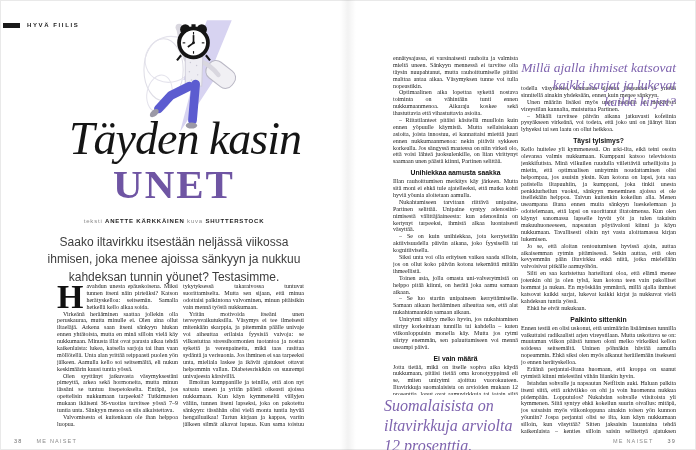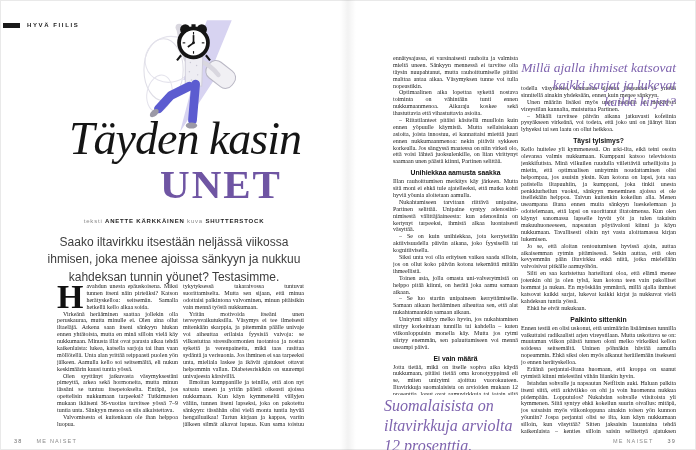--- a/index.html
+++ b/index.html
@@ -19,21 +19,21 @@
   
   .kicker{position:absolute;left:3px;top:22px;display:flex;align-items:center;}
   .kicker-dash{width:17px;height:5px;background:#1a1a1a;margin-right:7px;}
   .kicker-label{font-family:"Liberation Sans","DejaVu Sans",sans-serif;font-size:6px;font-weight:bold;
                 letter-spacing:1.6px;color:#222;}
 
   
   .title-line1{position:absolute;left:11px;top:112px;width:348px;text-align:center;z-index:3;
                font-style:italic;font-weight:400;font-size:46px;color:#151515;letter-spacing:-1px;}
   .title-line2{position:absolute;left:0;top:160px;width:348px;text-align:center;z-index:3;
-               font-weight:bold;font-size:41px;color:#6f55a3;letter-spacing:2px;padding-left:47px;}
+               font-weight:bold;font-size:41px;color:#6f55a3;letter-spacing:2px;}
   .byline{position:absolute;left:0;top:218px;width:348px;text-align:center;z-index:3;
           font-family:"Liberation Sans","DejaVu Sans",sans-serif;font-size:6px;letter-spacing:.8px;color:#1d1d1d;}
   .byline .lbl{color:#8a8a8a;font-weight:normal;text-transform:lowercase;}
   .byline .nm{font-weight:bold;}
   .standfirst{position:absolute;left:44px;top:234px;width:260px;text-align:center;z-index:3;
               font-family:"Liberation Sans","DejaVu Sans",sans-serif;font-size:12px;line-height:1.45;color:#3d3d3d;}
 
   
   .col{position:absolute;overflow:hidden;text-align:justify;color:#1b1b1b;}
   .col p{margin:0;font-size:6px;line-height:1.15;}

